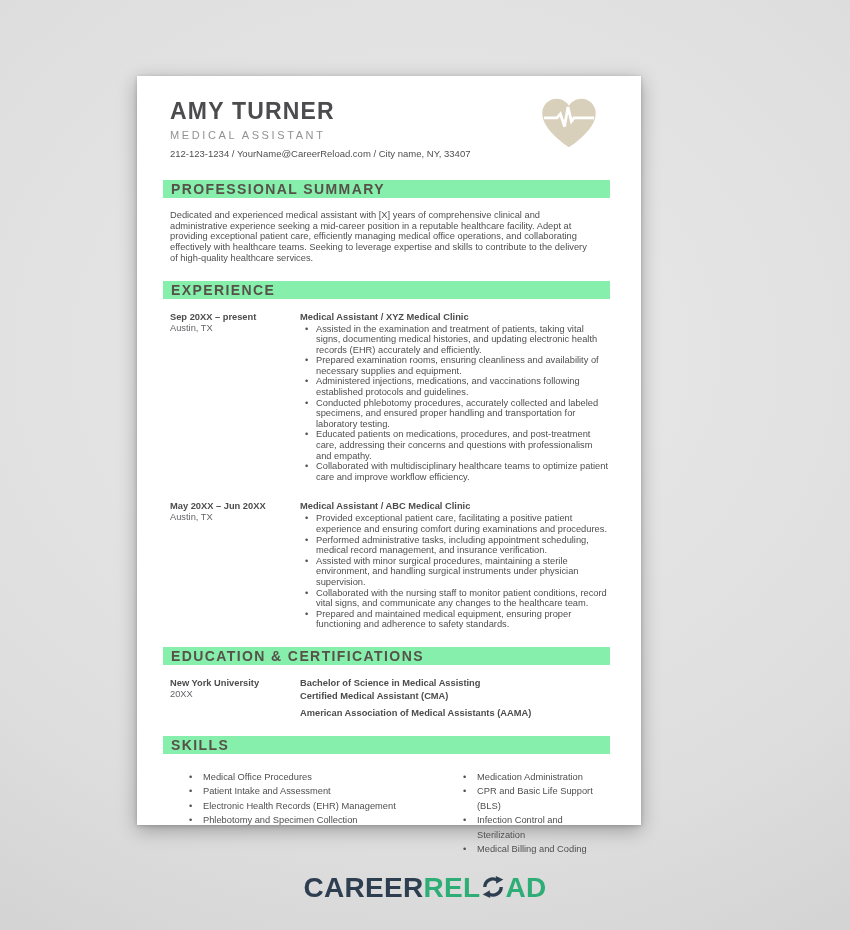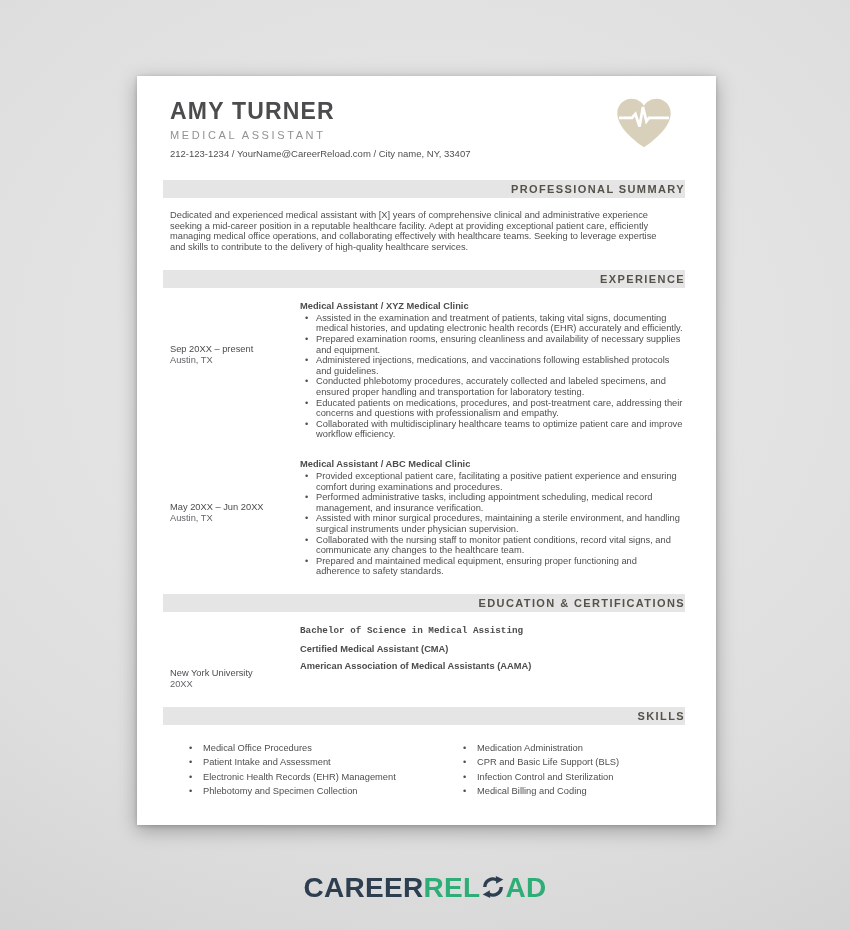--- a/index.html
+++ b/index.html
@@ -3,59 +3,59 @@
 <meta charset="utf-8">
 <style>
   html,body{margin:0;padding:0;}
   body{
     width:850px;height:930px;overflow:hidden;
     font-family:"Liberation Sans","DejaVu Sans",sans-serif;
     background:radial-gradient(ellipse 120% 95% at 50% 38%, #eaeaea 0%, #dedede 55%, #d2d2d2 80%, #c3c3c3 100%);
   }
   .stage{position:relative;width:850px;height:930px;}
   .page{
-    position:absolute;left:137px;top:76px;width:579px;height:749px;
+    position:absolute;left:137px;top:76px;width:504px;height:749px;
     background:#ffffff;box-sizing:border-box;
     padding:22px 31px 12px 26px;
     box-shadow:0 5px 18px rgba(0,0,0,0.30), 0 1px 4px rgba(0,0,0,0.18);
   }
   .name{
     margin:0 0 0 7px;font-size:23px;font-weight:bold;letter-spacing:1.2px;
     color:#4c4c4e;line-height:26px;
   }
   .cand-title{
     margin:5px 0 0 7px;font-size:11px;letter-spacing:2.6px;color:#919190;line-height:13px;
   }
   .contact{margin:6px 0 0 7px;font-size:9.5px;color:#4f4f51;line-height:11px;}
   .heart{position:absolute;top:22px;right:44px;width:56px;height:50px;}
   .heart svg{width:100%;height:100%;display:block;}
   .bar{
-    margin-top:21px;height:18px;background:#e5e5e5;
+    margin-top:21px;height:18px;background:#86efac;
     display:flex;align-items:center;padding-left:8px;
-    font-size:11px;font-weight:bold;letter-spacing:1.4px;color:#56524a;justify-content:flex-end;
+    font-size:14px;font-weight:bold;letter-spacing:1.4px;color:#56524a;
   }
   .bar.tight{margin-top:17px;}
   .summary{
     margin:12px 14px 0 7px;font-size:9.3px;line-height:10.7px;color:#4f4f51;
   }
   .entry{
     display:grid;grid-template-columns:130px 1fr;
     margin:13px 0 0 7px;font-size:9.3px;color:#4f4f51;
   }
   .entry.second{margin-top:19px;}
   .entry.edu{margin-top:13px;}
-  .dates{font-weight:normal;color:#4c4c4e;line-height:11px;margin-top:43px;}
+  .dates{font-weight:bold;color:#4c4c4e;line-height:11px;}
   .loc{line-height:11px;color:#65656a;}
   .jtitle{font-weight:bold;color:#4c4c4e;line-height:11px;}
   ul.bullets{margin:1px 0 0;padding:0;list-style:none;}
   ul.bullets li{
     position:relative;padding-left:16px;padding-right:2px;line-height:10.6px;
   }
   ul.bullets li::before{content:"\2022";position:absolute;left:5px;color:#4f4f51;}
-  .degree{margin-bottom:8px;font-family:Liberation Mono, monospace;}
+  .degree{margin-bottom:2px;}
   .cert{margin-bottom:6px;}
   .skills-wrap{
     display:grid;grid-template-columns:274px 1fr;
     margin:16px 0 0 24px;font-size:9.3px;color:#4f4f51;
   }
   ul.skill-list{margin:0;padding:0;list-style:none;}
   ul.skill-list li{position:relative;padding-left:16px;line-height:14.5px;}
   ul.skill-list li::before{content:"\2022";position:absolute;left:2px;color:#4f4f51;}
   .footer-logo{
     position:absolute;left:0;top:873px;width:100%;text-align:center;

